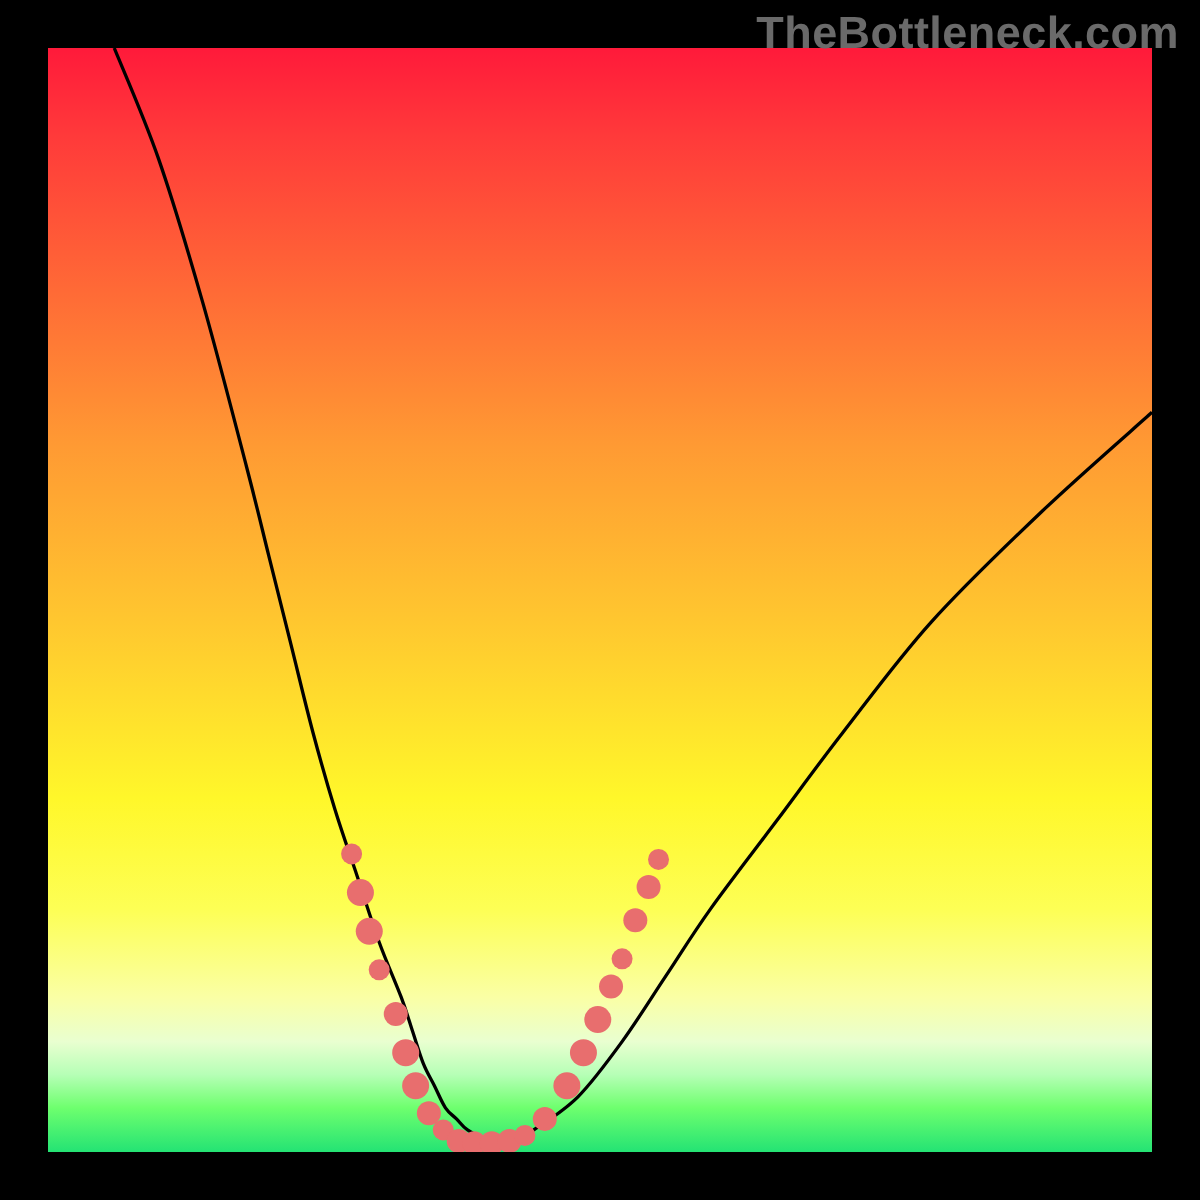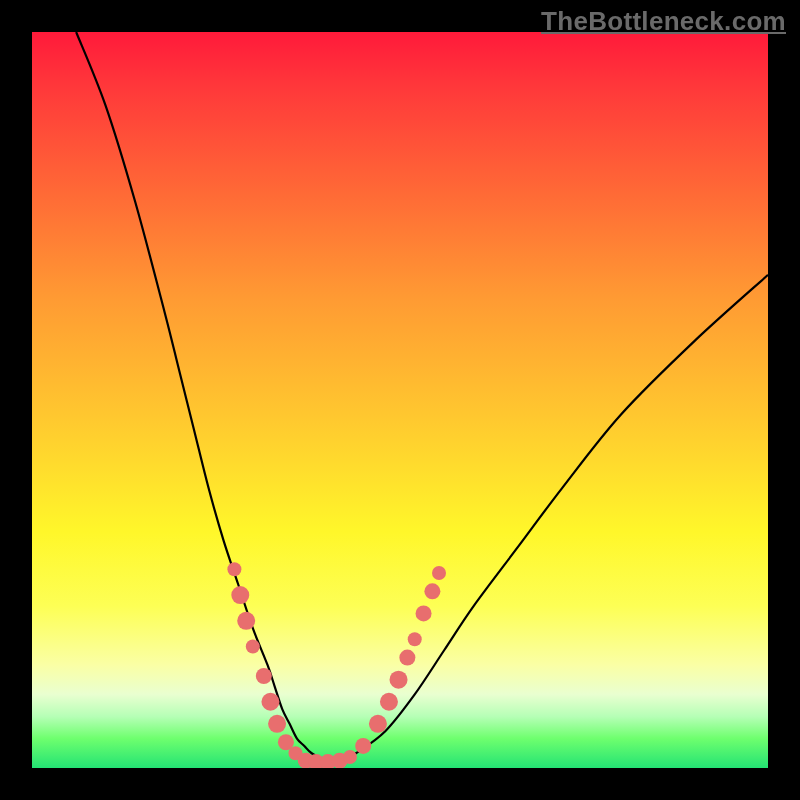--- a/index.html
+++ b/index.html
@@ -30,25 +30,24 @@
       #b6ffb6 93%,
       #6eff6e 96%,
       #24e374 100%
     );
   }
   .watermark {
     position: absolute;
     top: 6px;
     right: 14px;
     color: #6a6a6a;
-    font-size: 26px;
+    font-size: 30px;
     font-weight: 600;
     letter-spacing: 0.3px;
     z-index: 5;
-    text-decoration: underline;
   }
   svg {
     position: absolute;
     left: 0;
     top: 0;
   }
 </style>
 </head>
 <body>
 

